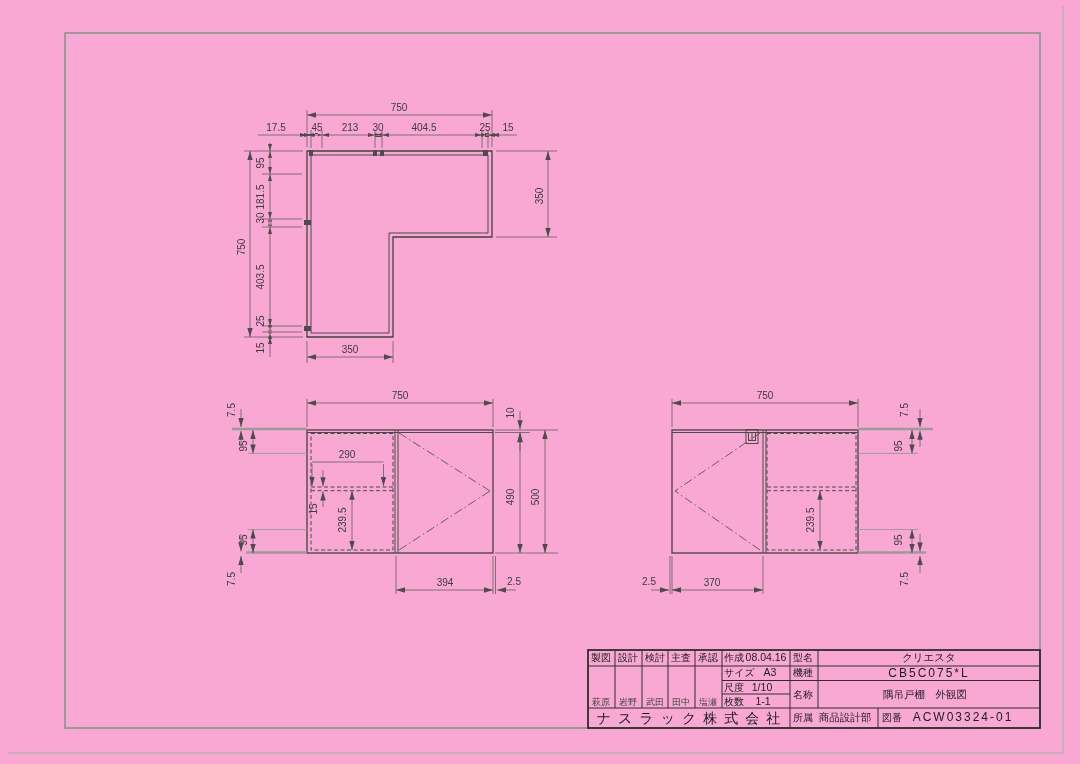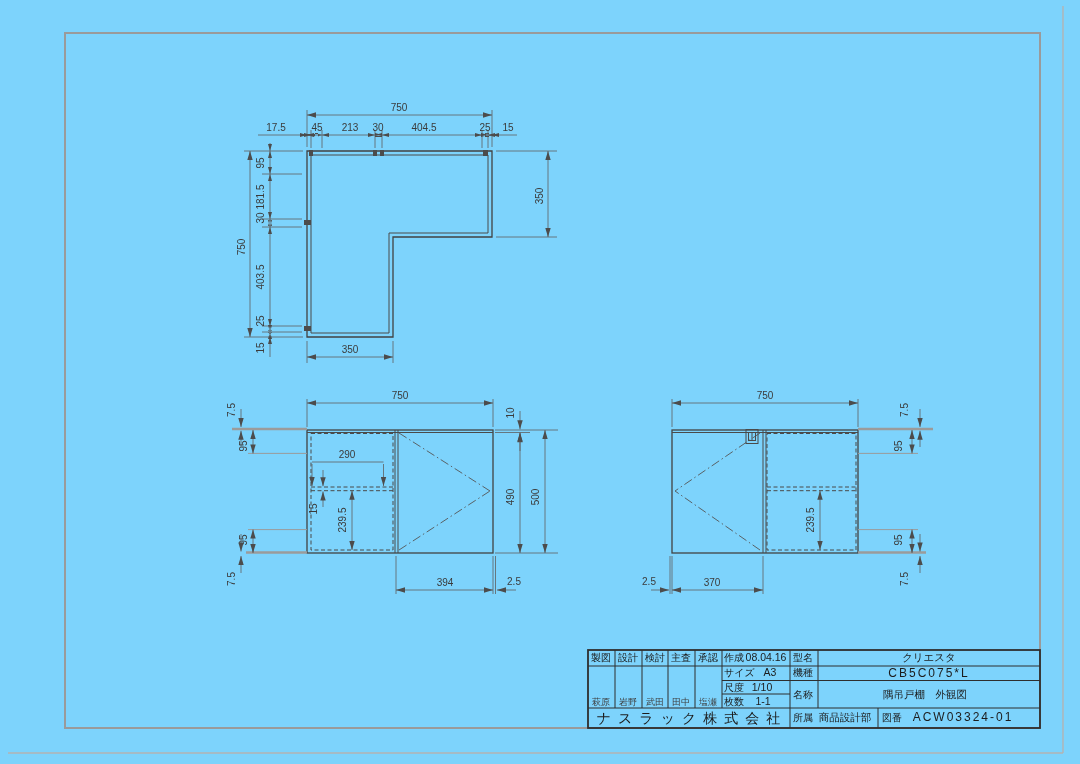--- a/index.html
+++ b/index.html
@@ -1,16 +1,16 @@
 <!DOCTYPE html>
 <html><head>
 <meta charset="utf-8">
 <style>
   html,body { margin:0; padding:0; background:#ffffff; }
-  .page { position:relative; width:1080px; height:764px; background:#7dd3fc; overflow:hidden; }
+  .page { position:relative; width:1080px; height:764px; background:#f9a8d4; overflow:hidden; }
   svg text { font-family:"Liberation Sans","DejaVu Sans",sans-serif; }
   .dim  { font-size:10px; fill:#3b3b3b; text-anchor:middle; }
   .lab  { font-size:10px; fill:#1c1c1c; text-anchor:middle; }
   .labL { font-size:10px; fill:#1c1c1c; text-anchor:start; }
   .val  { font-size:10.5px; fill:#1c1c1c; text-anchor:middle; }
   .stamp{ font-size:9px;  fill:#3d3d3d; text-anchor:middle; }
   .company { font-size:14px; letter-spacing:7px; fill:#1c1c1c; text-anchor:middle; }
   .code { font-size:12px; letter-spacing:2px; fill:#1c1c1c; text-anchor:middle; }
   .obj  { stroke:#424242; stroke-width:1.3; fill:none; }
   .obj2 { stroke:#4a4a4a; stroke-width:1;   fill:none; }

